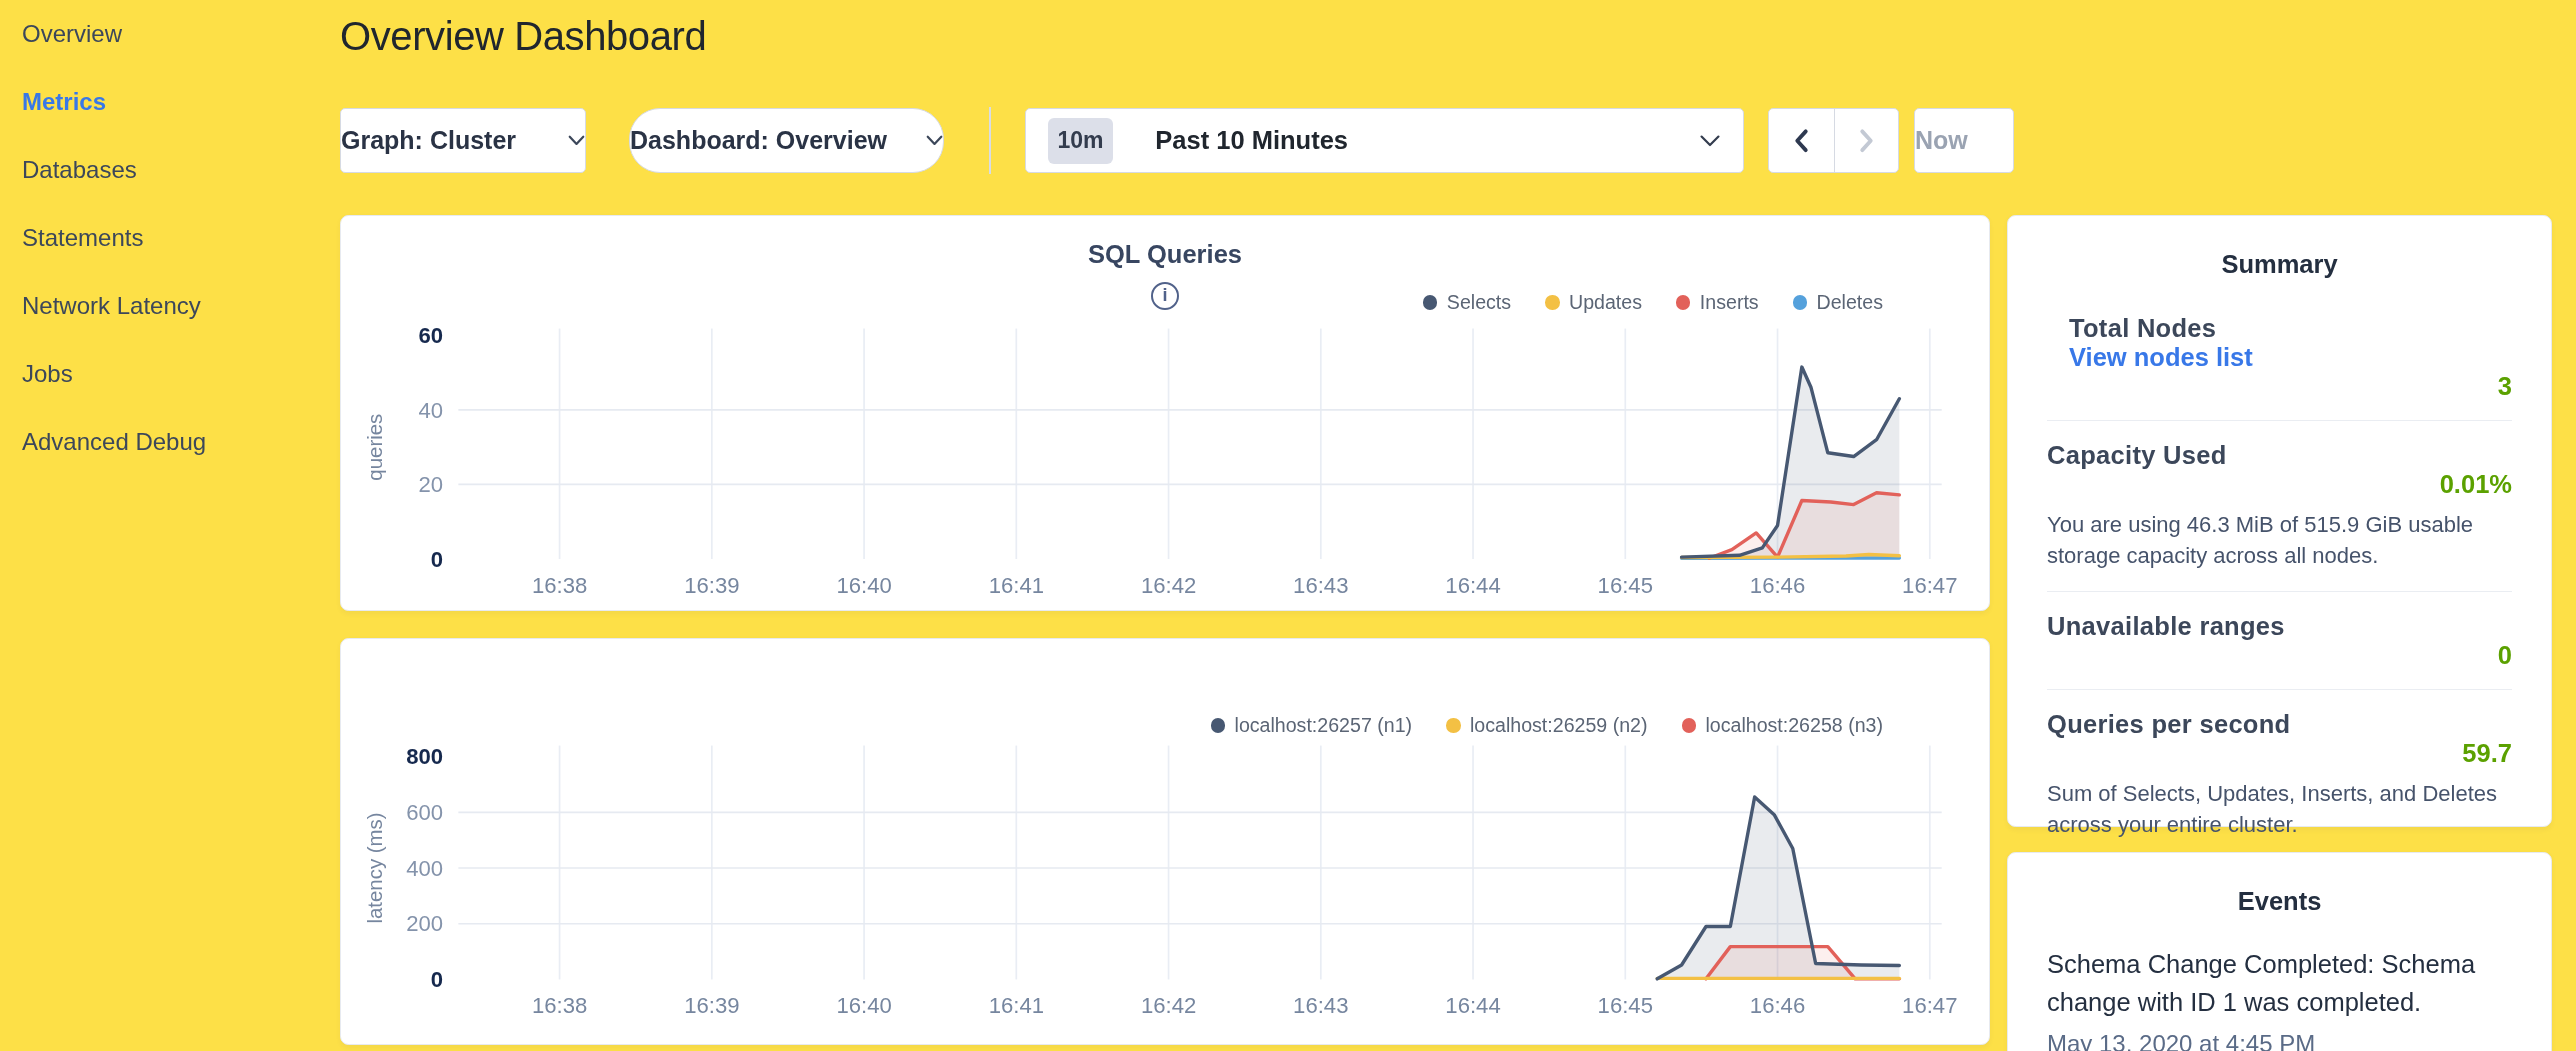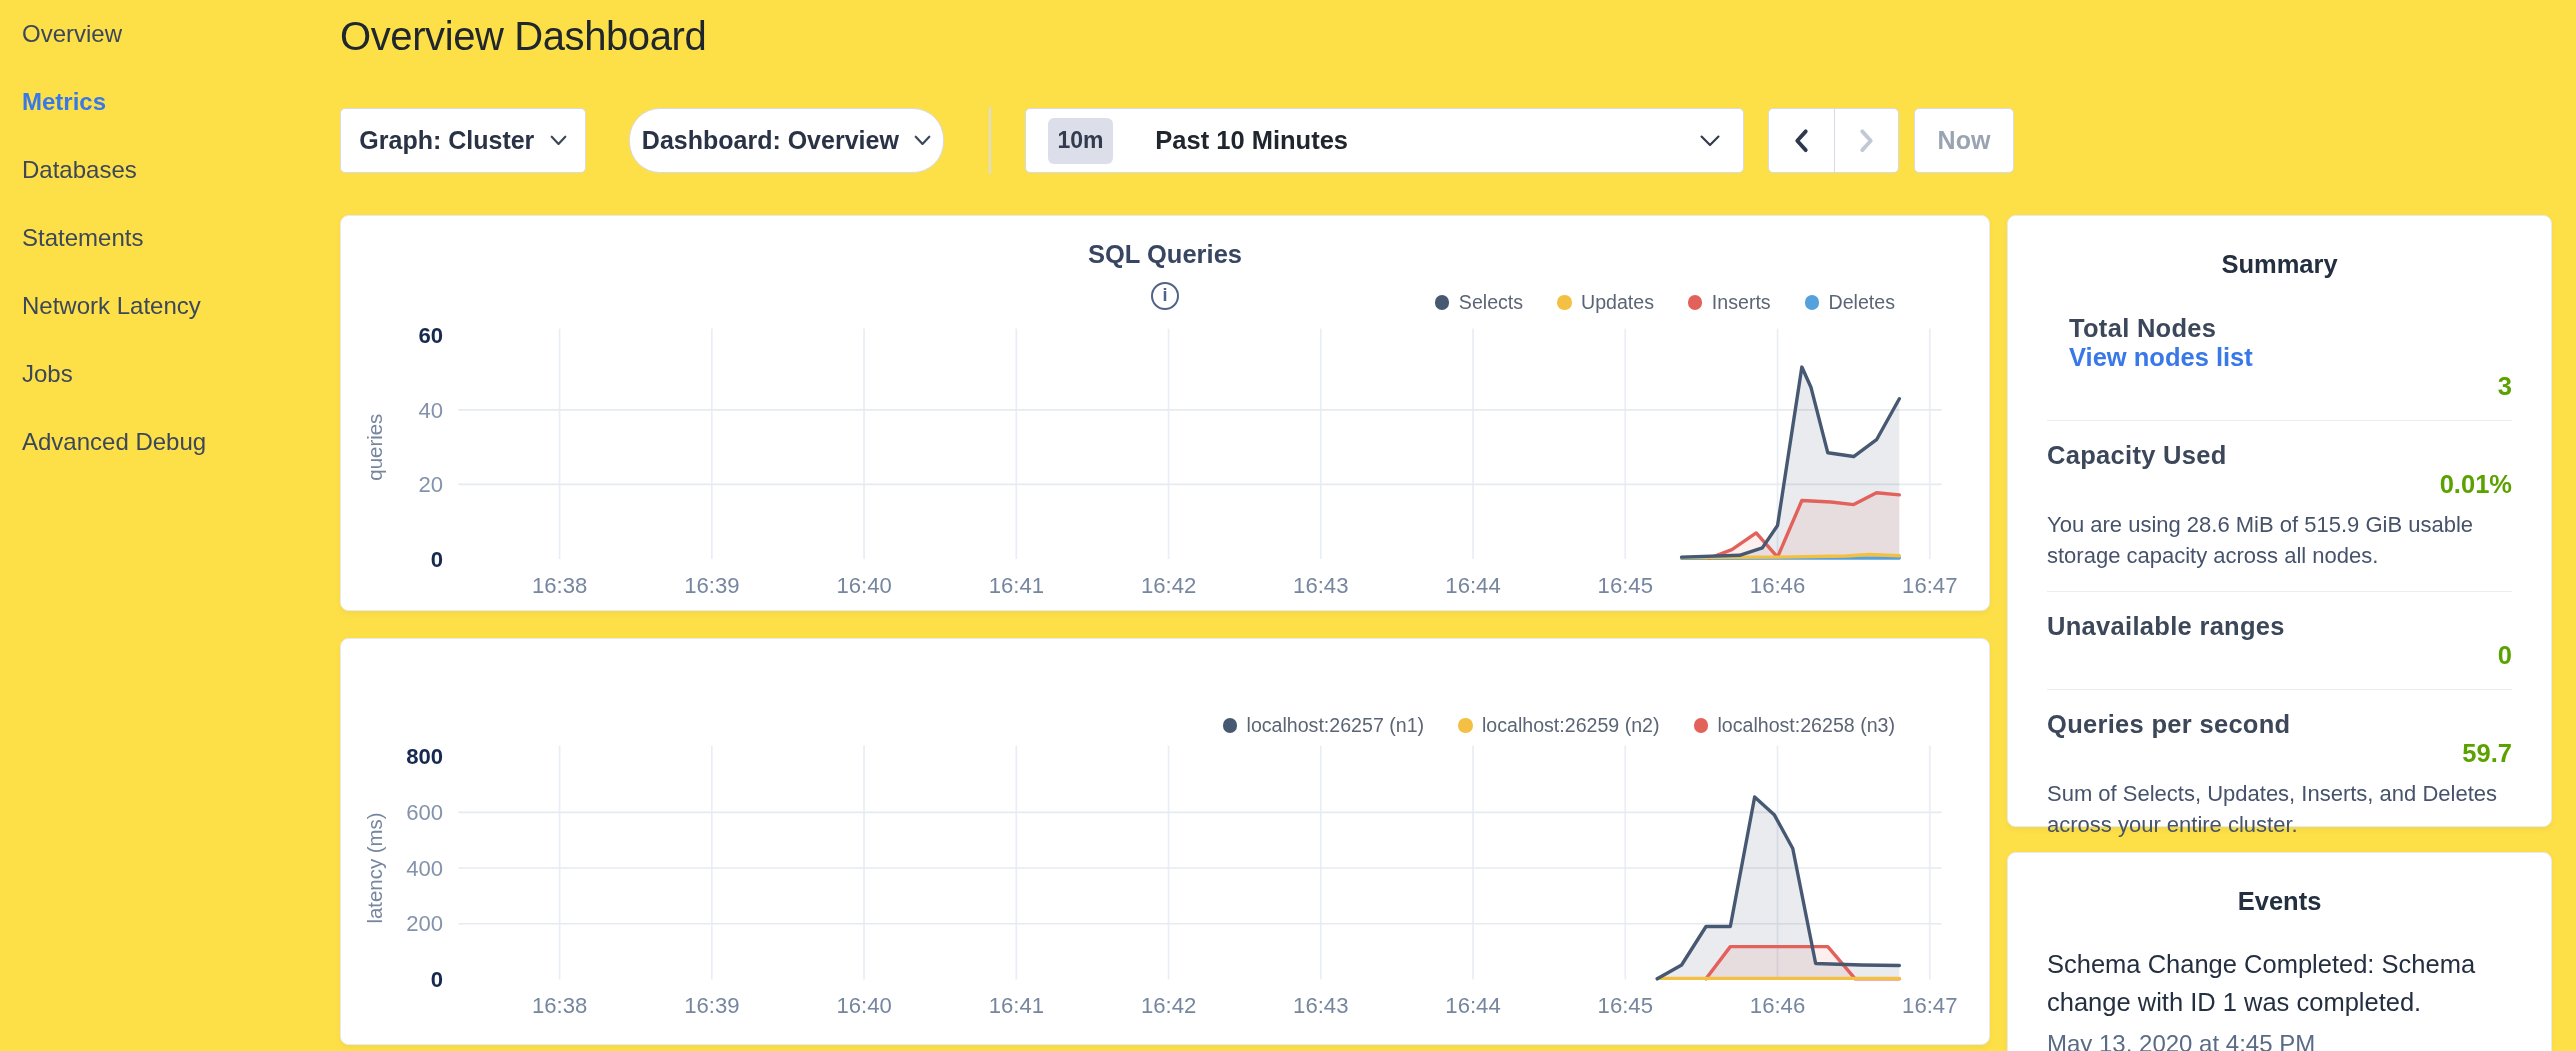--- a/index.html
+++ b/index.html
@@ -11,21 +11,21 @@
   .side-item { height:68px; display:flex; align-items:center; padding-left:22px;
                font-size:24px; color:#3c475a; cursor:pointer; }
   .side-item.active { color:#3878e8; font-weight:700; }
 
   
   .page-title { position:absolute; left:340px; top:13.6px; font-size:40px; font-weight:500;
                 color:#20262e; letter-spacing:-0.4px; }
 
   
   .btn { position:absolute; top:108px; height:65px; background:#fff; border:0.9px solid #d6dae3;
-         border-radius:5.1px; display:flex; align-items:center; justify-content:center; gap:15.3px;
+         border-radius:5.1px; display:flex; align-items:center; justify-content:space-between; gap:15.3px;
          font-size:25px; font-weight:700; color:#2a3345; cursor:pointer; }
   #btn-graph { left:340px; width:246px; }
   #btn-dash  { left:629px; width:315px;border-radius:31px; }
   .vdivider  { position:absolute; left:989px; top:107px; height:67px; width:1.7px; background:#d8dce4; }
   #time-select { left:1025px; width:719px; justify-content:flex-start; padding:0 22px; }
   .time-badge { width:65px; height:46px; background:#dcdfe9; border-radius:6px; display:flex;
                 align-items:center; justify-content:center; font-size:23px; font-weight:700; color:#333c4e; }
   .time-label { margin-left:27px; font-size:25.5px; font-weight:700; color:#20262e; }
   .select-chev { margin-left:auto; }
   #pager { left:1768px; width:131px; padding:0; gap:0; }
@@ -36,21 +36,21 @@
   
   .card { position:absolute; background:#fff; border:0.9px solid #e7eaf0; border-radius:8.5px;
           box-shadow:0 2.6px 5.1px rgba(56,66,89,.05); }
   #chart-card-0 { left:340px; top:215px;  width:1650px; height:396px; }
   #chart-card-1 { left:340px; top:638px;  width:1650px; height:407px; }
   .chart-title-row { position:absolute; top:24px; left:0; right:0; display:flex; justify-content:center;
                      align-items:center; gap:12.8px; font-size:25.5px; font-weight:700; color:#384661;flex-direction:column; }
   .info-icon { width:28px; height:28px; border:2.1px solid #51628a; border-radius:50%; color:#51628a;
                display:flex; align-items:center; justify-content:center; font-size:18px; font-weight:600; }
   .info-icon::before { content:"i"; }
-  .legend { position:absolute; top:75px; right:94px; display:flex; gap:34px; align-items:center; }
+  .legend { position:absolute; top:75px; right:106px; display:flex; gap:34px; align-items:center; }
   .legend-item { display:flex; align-items:center; gap:9.4px; font-size:19.6px; color:#5b6575; cursor:pointer; }
   .legend-dot { width:14.5px; height:14.5px; border-radius:50%; }
   .plot { position:absolute; left:17px; width:1599px; height:285px; }
   #chart-card-0 .plot { top:104px; }
   #chart-card-1 .plot { top:98px; }
 
   
   #summary-card { left:2007px; top:215px; width:545px; height:612px; padding:0 39px; }
   #events-card  { left:2007px; top:852px; width:545px; height:255px; padding:0 39px; }
   .panel-title { padding-top:34px; text-align:center; font-size:25.5px; font-weight:700; color:#242f40; }
@@ -237,21 +237,21 @@
           <span class="srow-label">Total Nodes</span>
           <span class="srow-link">View nodes list</span>
           <span class="srow-value">3</span>
         </div>
       </div>
       <div class="srow">
         <div class="srow-head">
           <span class="srow-label">Capacity Used</span>
           <span class="srow-value">0.01%</span>
         </div>
-        <div class="srow-desc">You are using 28.6 MiB of 515.9 GiB usable storage capacity across all nodes.</div>
+        <div class="srow-desc">You are using 46.3 MiB of 515.9 GiB usable storage capacity across all nodes.</div>
       </div>
       <div class="srow">
         <div class="srow-head">
           <span class="srow-label">Unavailable ranges</span>
           <span class="srow-value">0</span>
         </div>
       </div>
       <div class="srow">
         <div class="srow-head">
           <span class="srow-label">Queries per second</span>

